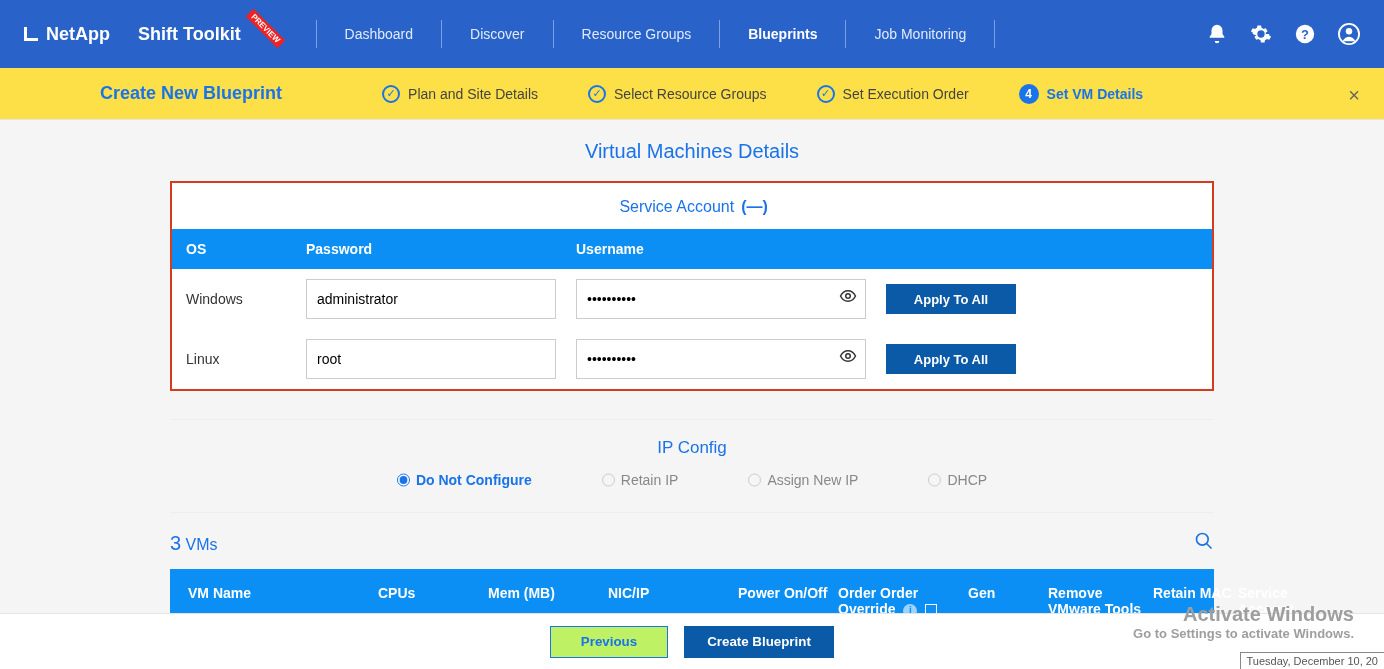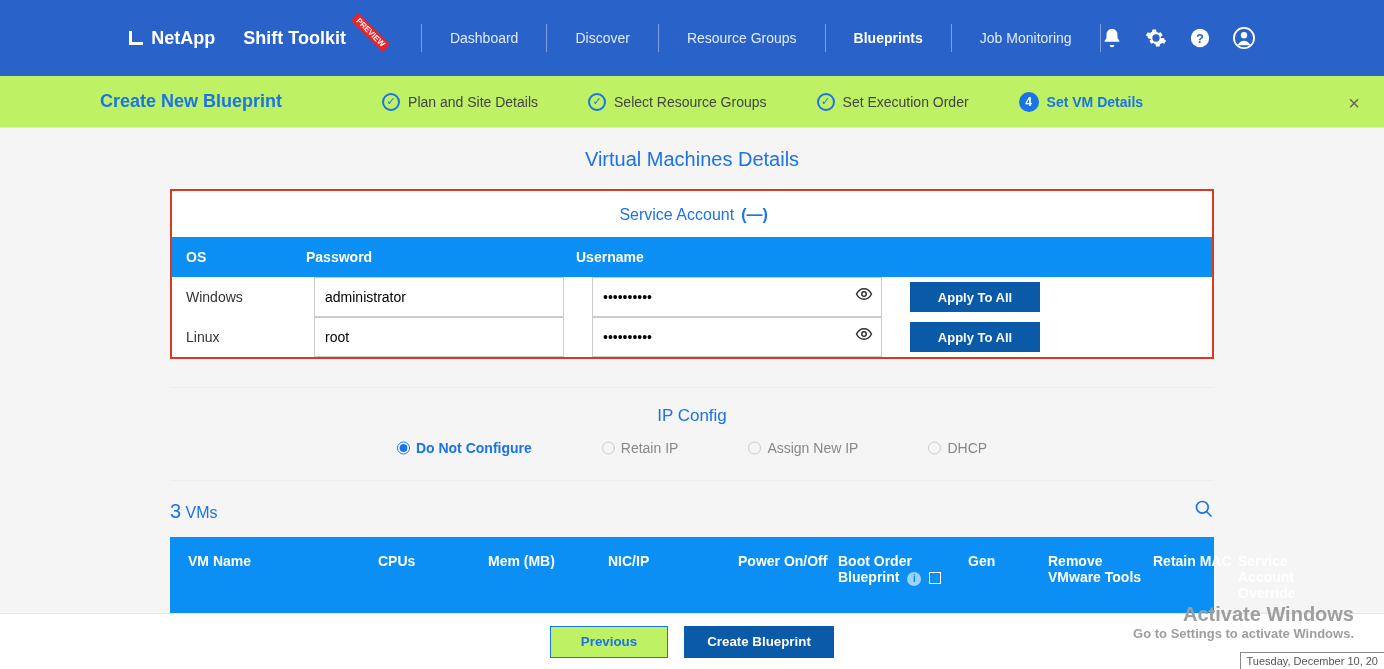--- a/index.html
+++ b/index.html
@@ -1,39 +1,39 @@
 <!DOCTYPE html>
 <html><head>
 <meta charset="utf-8">
 <style>
   * { box-sizing: border-box; margin: 0; padding: 0; font-family: -apple-system, BlinkMacSystemFont, "Segoe UI", Arial, sans-serif; }
   body { width: 1384px; height: 669px; overflow: hidden; background: #f5f5f5; position: relative; }
 
   
   .topnav {
-    height: 76px; background: #2962c9; display: flex; align-items: center;
-    padding: 0 24px; color: #fff; justify-content: center;
+    height: 68px; background: #2962c9; display: flex; align-items: center;
+    padding: 0 24px; color: #fff; justify-content: space-between;
   }
   .topnav-left { display: flex; align-items: center; gap: 28px; }
   .brand { display: flex; align-items: center; gap: 8px; font-size: 18px; font-weight: 600; }
   .brand .logo { width: 14px; height: 14px; border: 3px solid #fff; border-right: none; border-top: none; }
   .toolkit { font-size: 18px; font-weight: 600; display:flex; align-items:center; gap:2px; }
   .preview-badge {
     background:#e22; color:#fff; font-size:8px; padding:1px 4px; transform: rotate(45deg);
     display:inline-block; position:relative; top:-6px;
   }
   .nav-sep { width:1px; height:28px; background: rgba(255,255,255,.4); }
   .nav-link { font-size:14px; color:#e1ebf9; cursor:pointer; }
   .nav-link.sel { color:#fff; font-weight:600; }
   .topnav-right { display:flex; align-items:center; gap:22px; }
   .icon-btn { width:22px; height:22px; fill:#fff; cursor:pointer; }
 
   
   .subhdr {
-    height:52px; background:#bef264; display:flex; align-items:center; padding:0 100px;
+    height:52px; background:#fde047; display:flex; align-items:center; padding:0 100px;
     border-bottom:1px solid #e5e5e5; gap:60px; position:relative;
   }
   .subhdr .title { color:#1a73e8; font-size:18px; font-weight:600; }
   .steps { display:flex; gap:50px; margin-left: 40px;}
   .step { display:flex; align-items:center; gap:8px; font-size:14px; color:#444; }
   .step .check {
     width:18px; height:18px; border:2px solid #1a73e8; border-radius:50%;
     display:flex; align-items:center; justify-content:center; color:#1a73e8; font-size:11px;
   }
   .step.active .num {
@@ -55,21 +55,21 @@
     display:inline-flex; width:20px; height:20px; justify-content:center; align-items:center;
     margin-left:6px; color:#1a73e8; font-weight:700;
   }
   .svc-head {
     display:grid; grid-template-columns: 100px 250px 290px 140px;
     background:#0b8ff4; color:#fff; font-weight:600; font-size:14px;
     padding: 12px 14px; gap: 20px;
   }
   .svc-row {
     display:grid; grid-template-columns: 100px 250px 290px 140px;
-    align-items:center; padding: 0 14px; gap:28px; font-size:14px; color:#333;
+    align-items:center; padding: 10px 14px; gap:20px; font-size:14px; color:#333;
   }
   .svc-row input[type=text], .svc-row .pw-wrap input {
     width:100%; height:40px; border:1px solid #ccc; padding:0 10px; font-size:14px;
   }
   .pw-wrap { position:relative; }
   .pw-wrap .eye {
     position:absolute; right:8px; top:7px; width:20px; height:20px; cursor:pointer;
     display:flex; align-items:center; justify-content:center; color:#333;
   }
   .apply-btn {
@@ -272,21 +272,21 @@
     </span>
   </div>
 
   <div class="vm-head">
     <span>VM Name</span>
     <span>CPUs</span>
     <span>Mem (MB)</span>
     <span>NIC/IP</span>
     <span>Power On/Off</span>
     <span>
-      <span>Boot Order Blueprint</span>
+      <span>Order Order Override</span>
       <span class="info-dot">i</span>
       <span class="chk"></span>
     </span>
     <span>Gen</span>
     <span>Remove VMware Tools</span>
     <span>Retain MAC</span>
     <span>Service Account Override</span>
   </div>
 </div>
 

